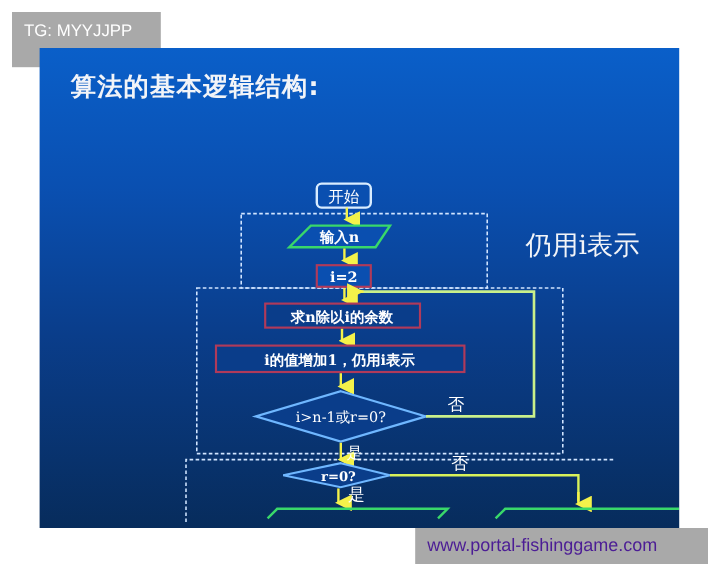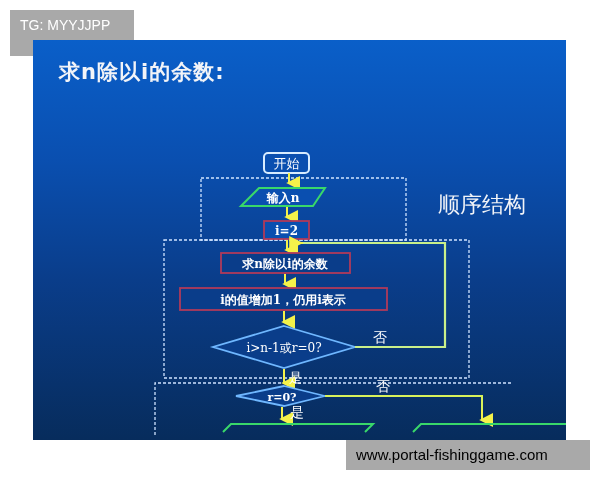--- a/index.html
+++ b/index.html
@@ -18,37 +18,37 @@
       font-family: "DejaVu Sans", sans-serif;
     }
     .wm-top {
       position: absolute; left: 10px; top: 10px; width: 124px; height: 46px;
       background: #a9a9a9; color: #ffffff; font-size: 14px; line-height: 30px;
       padding-left: 10px; box-sizing: border-box;
       font-family: "Liberation Sans", sans-serif;
     }
     .wm-bottom {
       position: absolute; left: 346px; top: 440px; width: 244px; height: 30px;
-      background: #a9a9a9; color: #000000; font-size: 15px; line-height: 30px;
+      background: #a9a9a9; color: #4c1d95; font-size: 15px; line-height: 30px;
       padding-left: 10px; box-sizing: border-box;
       font-family: "Liberation Sans", sans-serif;
     }
     .section-label {
       position: absolute; color: #f2f4f8; font-size: 22px;
       font-family: "DejaVu Serif", serif; white-space: nowrap;
     }
     svg text { font-family: "DejaVu Serif", serif; }
   </style>
 </head>
 <body>
 
 <div class="wm-top">TG: MYYJJPP</div>
 
 <div class="slide">
-  <div class="slide-title">求n除以i的余数:</div>
+  <div class="slide-title">算法的基本逻辑结构:</div>
 
   <svg width="533" height="400" viewBox="0 0 533 400" style="position:absolute;left:0;top:0;">
     <defs>
       <marker id="arrowY" viewBox="0 0 10 10" refX="5" refY="8" markerWidth="7" markerHeight="7" orient="auto-start-reverse">
         <path d="M0,0 L10,0 L5,10 z" fill="#f4f24a"></path>
       </marker>
       <marker id="arrowL" viewBox="0 0 10 10" refX="8" refY="5" markerWidth="7" markerHeight="7" orient="auto">
         <path d="M10,0 L10,10 L0,5 z" fill="#f4f24a"></path>
       </marker>
     </defs>
@@ -114,16 +114,16 @@
     <line x1="449" y1="370" x2="449" y2="380" stroke="#f4f24a" stroke-width="2" marker-end="url(#arrowY)"></line>
     <text x="343" y="351" fill="#ffffff" font-size="14">否</text>
 
     <line x1="249" y1="367" x2="249" y2="379" stroke="#f4f24a" stroke-width="2" marker-end="url(#arrowY)"></line>
     <text x="257" y="377" fill="#ffffff" font-size="14">是</text>
 
     <polyline points="190,392 198,384 340,384 332,392" fill="none" stroke="#39d86a" stroke-width="2"></polyline>
     <polyline points="380,392 388,384 533,384" fill="none" stroke="#39d86a" stroke-width="2"></polyline>
   </svg>
 
-  <div class="section-label" style="left:405px; top:150px;">顺序结构</div>
+  <div class="section-label" style="left:405px; top:150px;">仍用i表示</div>
 </div>
 
 <div class="wm-bottom">www.portal-fishinggame.com</div>
 
 </body></html>

